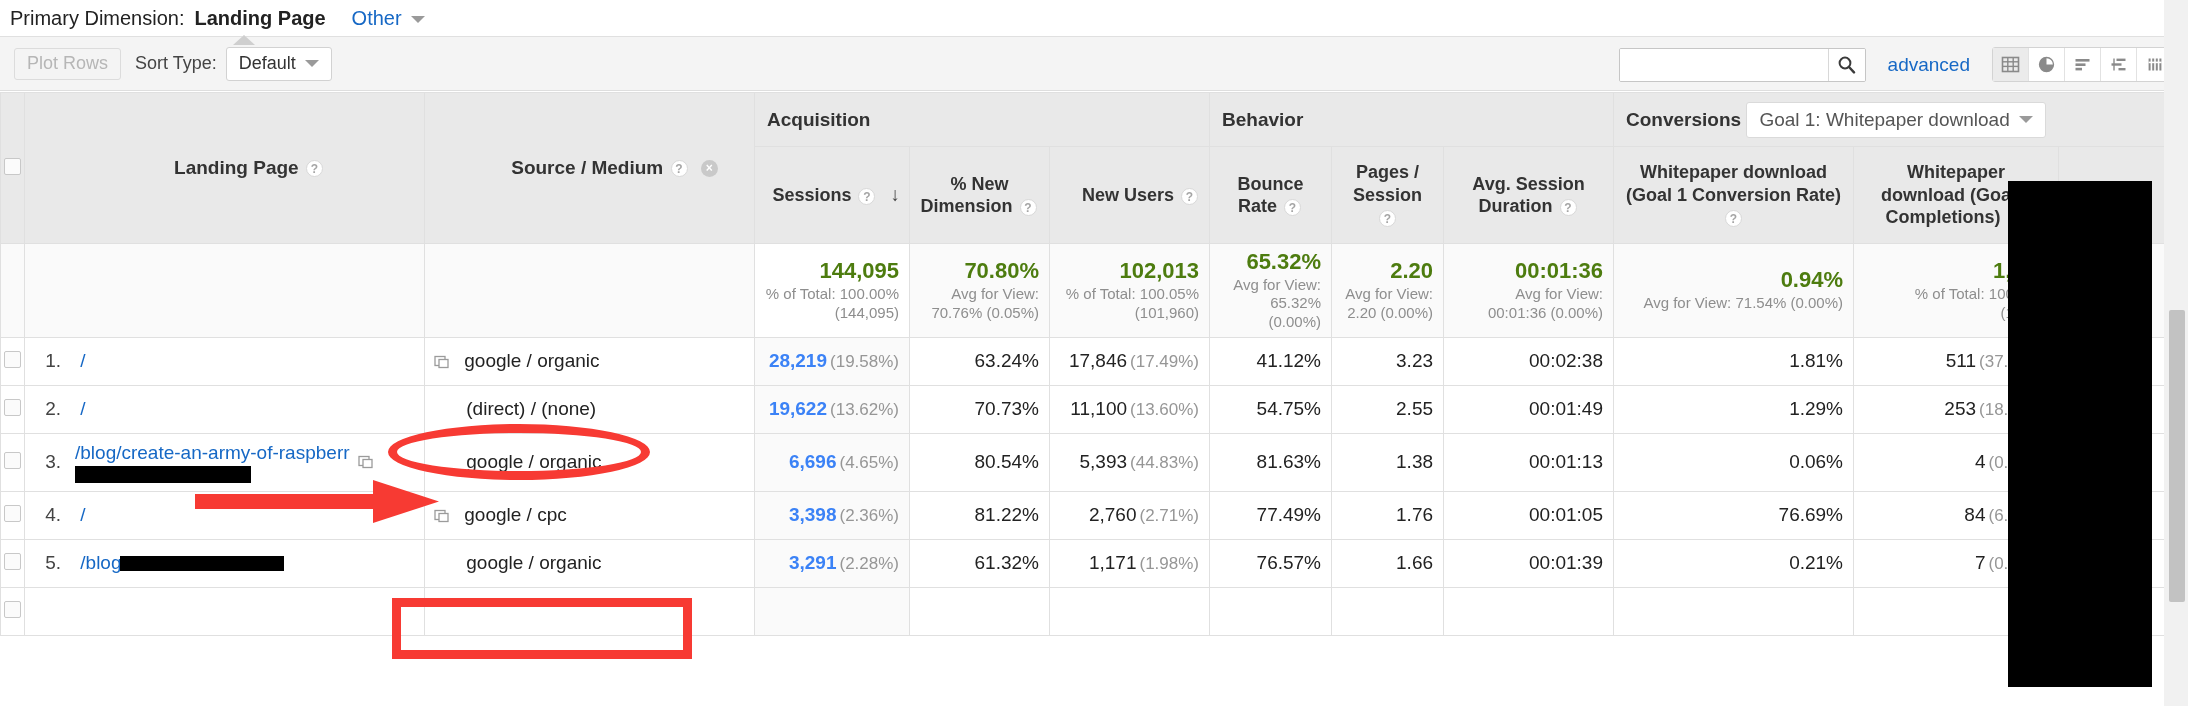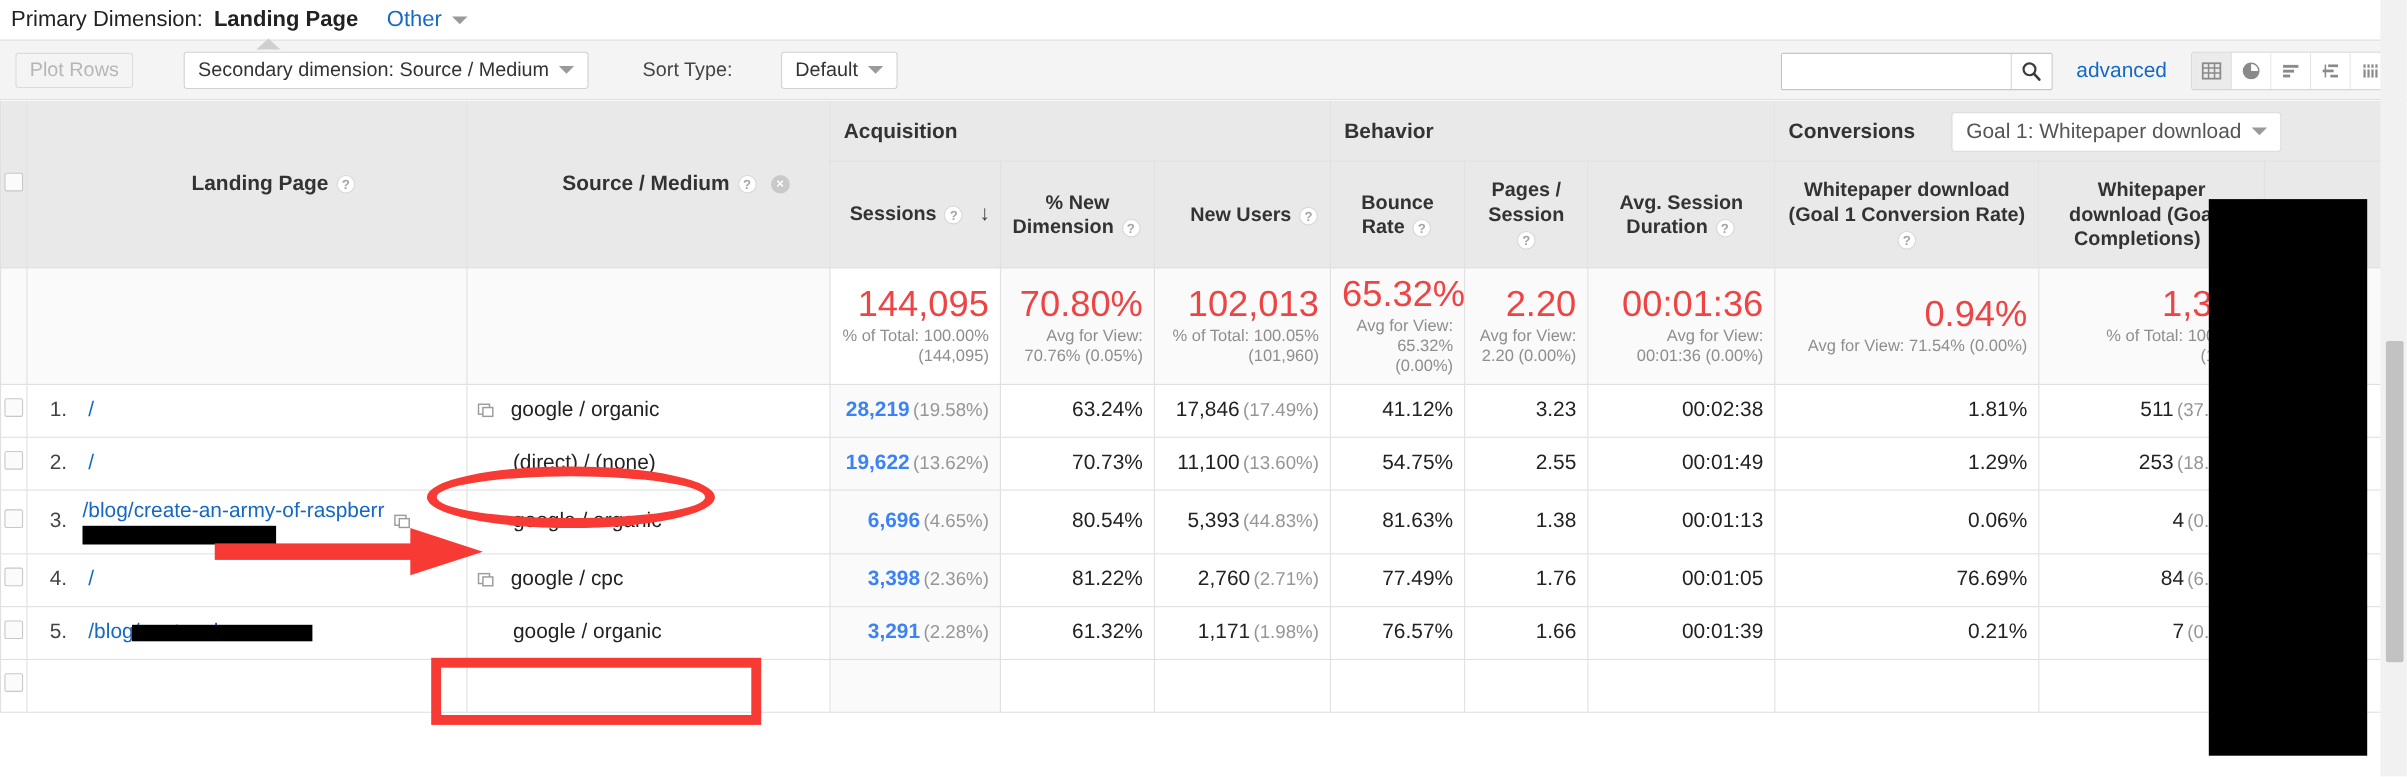--- a/index.html
+++ b/index.html
@@ -34,21 +34,21 @@
   .pointer-notch:after{
     content:""; position:absolute; left:-11px; top:0px; width:0;height:0;
     border-left:11px solid transparent;border-right:11px solid transparent;
     border-bottom:10px solid #cfcfcf; z-index:-1;
   }
 
   
   .controls-bar{
     height:55px; background:#f4f4f4; border-top:1px solid #e0e0e0;
     border-bottom:1px solid #dedede;
-    display:flex; align-items:center; padding:0 14px; position:relative;gap:35px;
+    display:flex; align-items:center; padding:0 14px; position:relative;
   }
   .btn-plot{
     height:32px; padding:0 12px; border:1px solid #dcdcdc; background:#f4f4f4;
     color:#b6b6b6; font-size:18px; border-radius:3px; display:flex;
     align-items:center; cursor:default;
   }
   .sel-box{
     height:34px; background:#fff; border:1px solid #d2d2d2; border-radius:3px;
     display:flex; align-items:center; padding:0 12px; font-size:18px;
     color:#333; margin-left:11px; cursor:pointer; white-space:nowrap;
@@ -104,26 +104,26 @@
   .xmark{
     display:inline-block; width:17px;height:17px;border-radius:50%;
     background:#c9c9c9; color:#fff; font-size:12px;line-height:17px;
     text-align:center; vertical-align:middle; margin-left:6px; cursor:pointer;
   }
   .sort-arrow{ font-size:19px; color:#444; margin-left:8px; }
 
   .goal-select{
     display:inline-flex; align-items:center; height:36px; background:#fff;
     border:1px solid #dadada; border-radius:3px; padding:0 12px;
-    font-size:19px; font-weight:normal; color:#555; margin-left:28px; cursor:pointer;
+    font-size:19px; font-weight:normal; color:#555; margin-left:0; cursor:pointer;
   }
 
   
   .sum-td{ background:#fafafa; height:92px; vertical-align:middle; padding:6px 10px; text-align:right;}
-  .sum-big{ font-size:33px; color:#ef4444; line-height:1.05; font-weight:normal;}
+  .sum-big{ font-size:22px; color:#4d7c0f; line-height:1.05; font-weight:bold;}
   .sum-sub{ font-size:15px; color:#8e8e8e; line-height:1.22; margin-top:3px;}
 
   
   td.dcell{ height:48px; vertical-align:middle; padding:0 10px; font-size:19px; background:#fff;}
   td.dcell.num{ text-align:right; }
   td.dcell.shade{ background:#fafafa; }
   .vmain{ font-weight:bold; color:#3b82f6; }
   .vpct{ color:#969696; font-size:17px; margin-left:3px; }
   .idx{ color:#444; font-size:19px; display:inline-block; width:40px; text-align:right; padding-right:14px;}
   .lp-link{ color:#1668c5; font-size:19px; cursor:pointer; text-decoration:none; }
@@ -180,24 +180,20 @@
     <span>Other</span><span class="caret-down"></span>
   </span>
 </div>
 <div class="pointer-notch"></div>
 
 <div class="controls-bar">
   <div class="btn-plot">
     <span>Plot Rows</span>
   </div>
 
-  <div class="sel-box">
-    <span>Secondary dimension: Source / Medium</span>
-    <span class="caret-down"></span>
-  </div>
 
   <span class="sort-label">Sort Type:</span>
 
   <div class="sel-box" style="margin-left:9px;text-align:center;">
     <span>Default</span>
     <span class="caret-down"></span>
   </div>
 
   <div class="right-tools">
     <div class="search-wrap">

